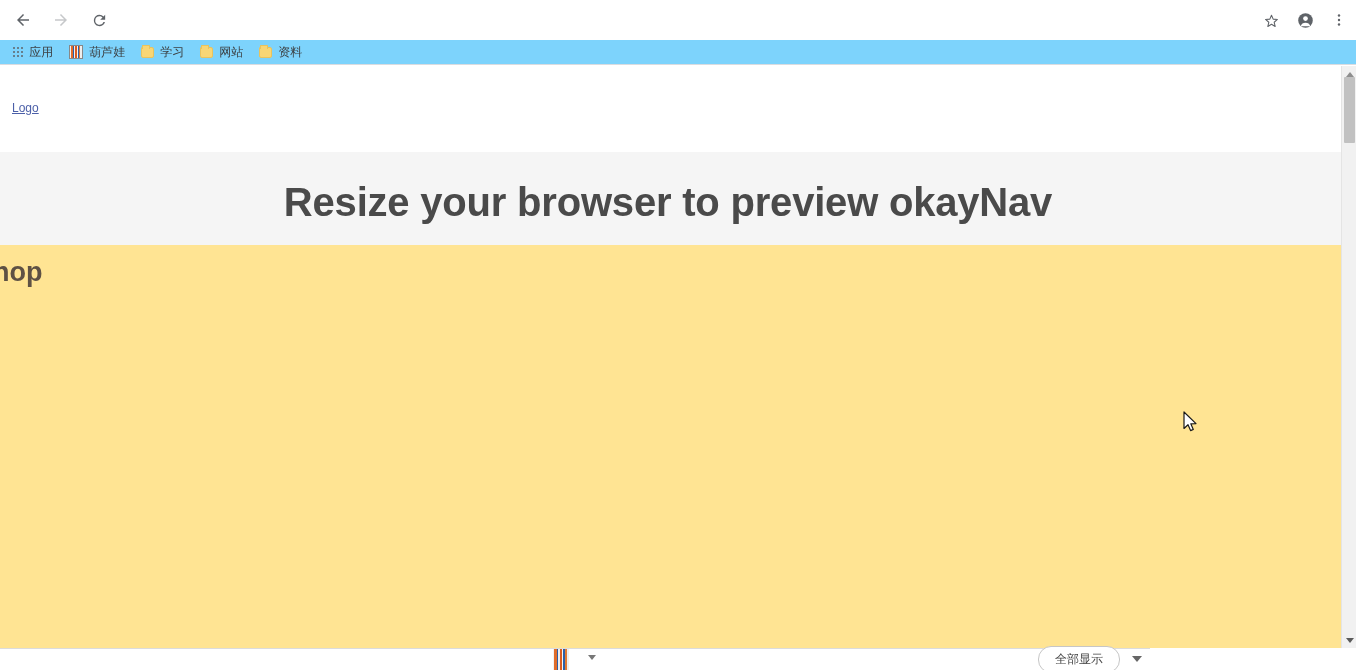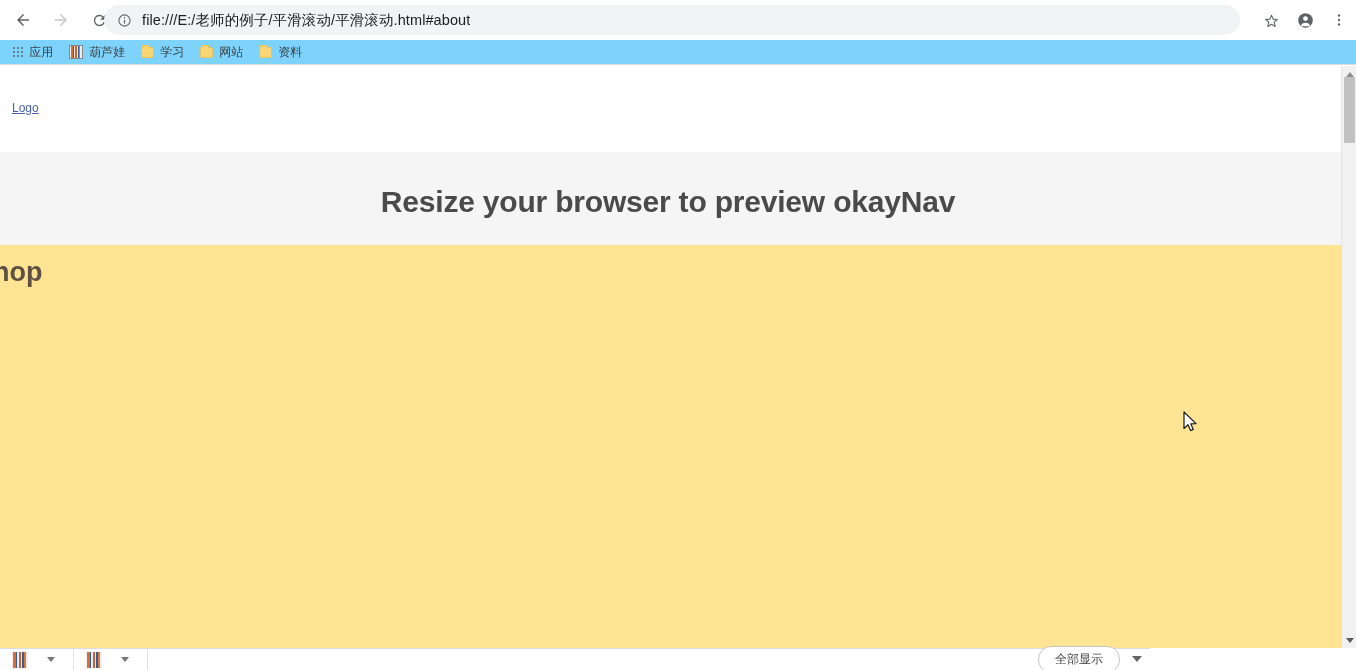--- a/index.html
+++ b/index.html
@@ -113,21 +113,21 @@
   .nav-link {
     font-size: 15px; color: #222222; font-weight: bold;
     white-space: nowrap; line-height: 1;
     font-family: "DejaVu Sans", "Liberation Sans", sans-serif;
   }
   .hero-strip {
     height: 93px; background: #f5f5f5;
     display: flex; align-items: center; justify-content: center;
   }
   .hero-title {
-    font-size: 30px; font-weight: bold; color: #4a4a4a;
+    font-size: 40px; font-weight: bold; color: #4a4a4a;
     letter-spacing: -0.2px;
     margin-left: -5px;
     margin-top: 7px;
   }
   .yellow-section {
     position: absolute; top: 179px; left: 0;
     width: 1341px; height: 403px;
     background: #ffe493;
   }
   .yellow-heading {
@@ -159,21 +159,21 @@
     width: 11px; height: 66px;
     background: #c1c1c1; border-radius: 1px;
   }
 
   
   .downloads-bar {
     position: absolute; bottom: 0; left: 0;
     width: 1150px; height: 22px;
     background: #ffffff;
     border-top: 1px solid #dcdcdc;
-    display: flex; align-items: center;
+    display: flex; align-items: center; flex-direction: column;
   }
   .dl-item {
     display: flex; align-items: center;
     height: 36px; margin-left: 12px; padding-right: 14px;
     position: relative;
   }
   .dl-sep {
     width: 1px; height: 24px; background: #e0e0e0; margin-left: 4px;
   }
   .dl-fav {
@@ -224,30 +224,20 @@
       <svg width="18" height="18" viewBox="0 0 24 24">
         <path d="M4 11h12.2l-5.6-5.6L12 4l8 8-8 8-1.4-1.4 5.6-5.6H4z" fill="#c6c8ca"></path>
       </svg>
     </div>
     <div class="nav-btn">
       <svg width="17" height="17" viewBox="0 0 24 24">
         <path d="M17.65 6.35A7.96 7.96 0 0 0 12 4a8 8 0 1 0 7.73 10h-2.08A6 6 0 1 1 12 6c1.66 0 3.14.69 4.22 1.78L13 11h7V4z" fill="#5f6368"></path>
       </svg>
     </div>
 
-    <div class="omnibox">
-      <div class="omnibox-icon">
-        <svg width="15" height="15" viewBox="0 0 24 24">
-          <circle cx="12" cy="12" r="9" fill="none" stroke="#5f6368" stroke-width="1.7"></circle>
-          <rect x="11.1" y="10.6" width="1.8" height="6.2" fill="#5f6368"></rect>
-          <circle cx="12" cy="7.6" r="1.05" fill="#5f6368"></circle>
-        </svg>
-      </div>
-      <div class="omnibox-url">file:///E:/老师的例子/平滑滚动/平滑滚动.html#about</div>
-    </div>
 
     <div class="toolbar-right">
       <div class="tb-icon">
         <svg width="17" height="17" viewBox="0 0 24 24">
           <path d="M12 17.27l-5.18 3.12 1.37-5.89-4.57-3.96 6.02-.52L12 4.5l2.36 5.52 6.02.52-4.57 3.96 1.37 5.89z" fill="none" stroke="#5f6368" stroke-width="1.5" stroke-linejoin="round"></path>
         </svg>
       </div>
       <div class="tb-icon">
         <svg width="19" height="19" viewBox="0 0 24 24">
           <circle cx="12" cy="12" r="9.2" fill="#5f6368"></circle>

